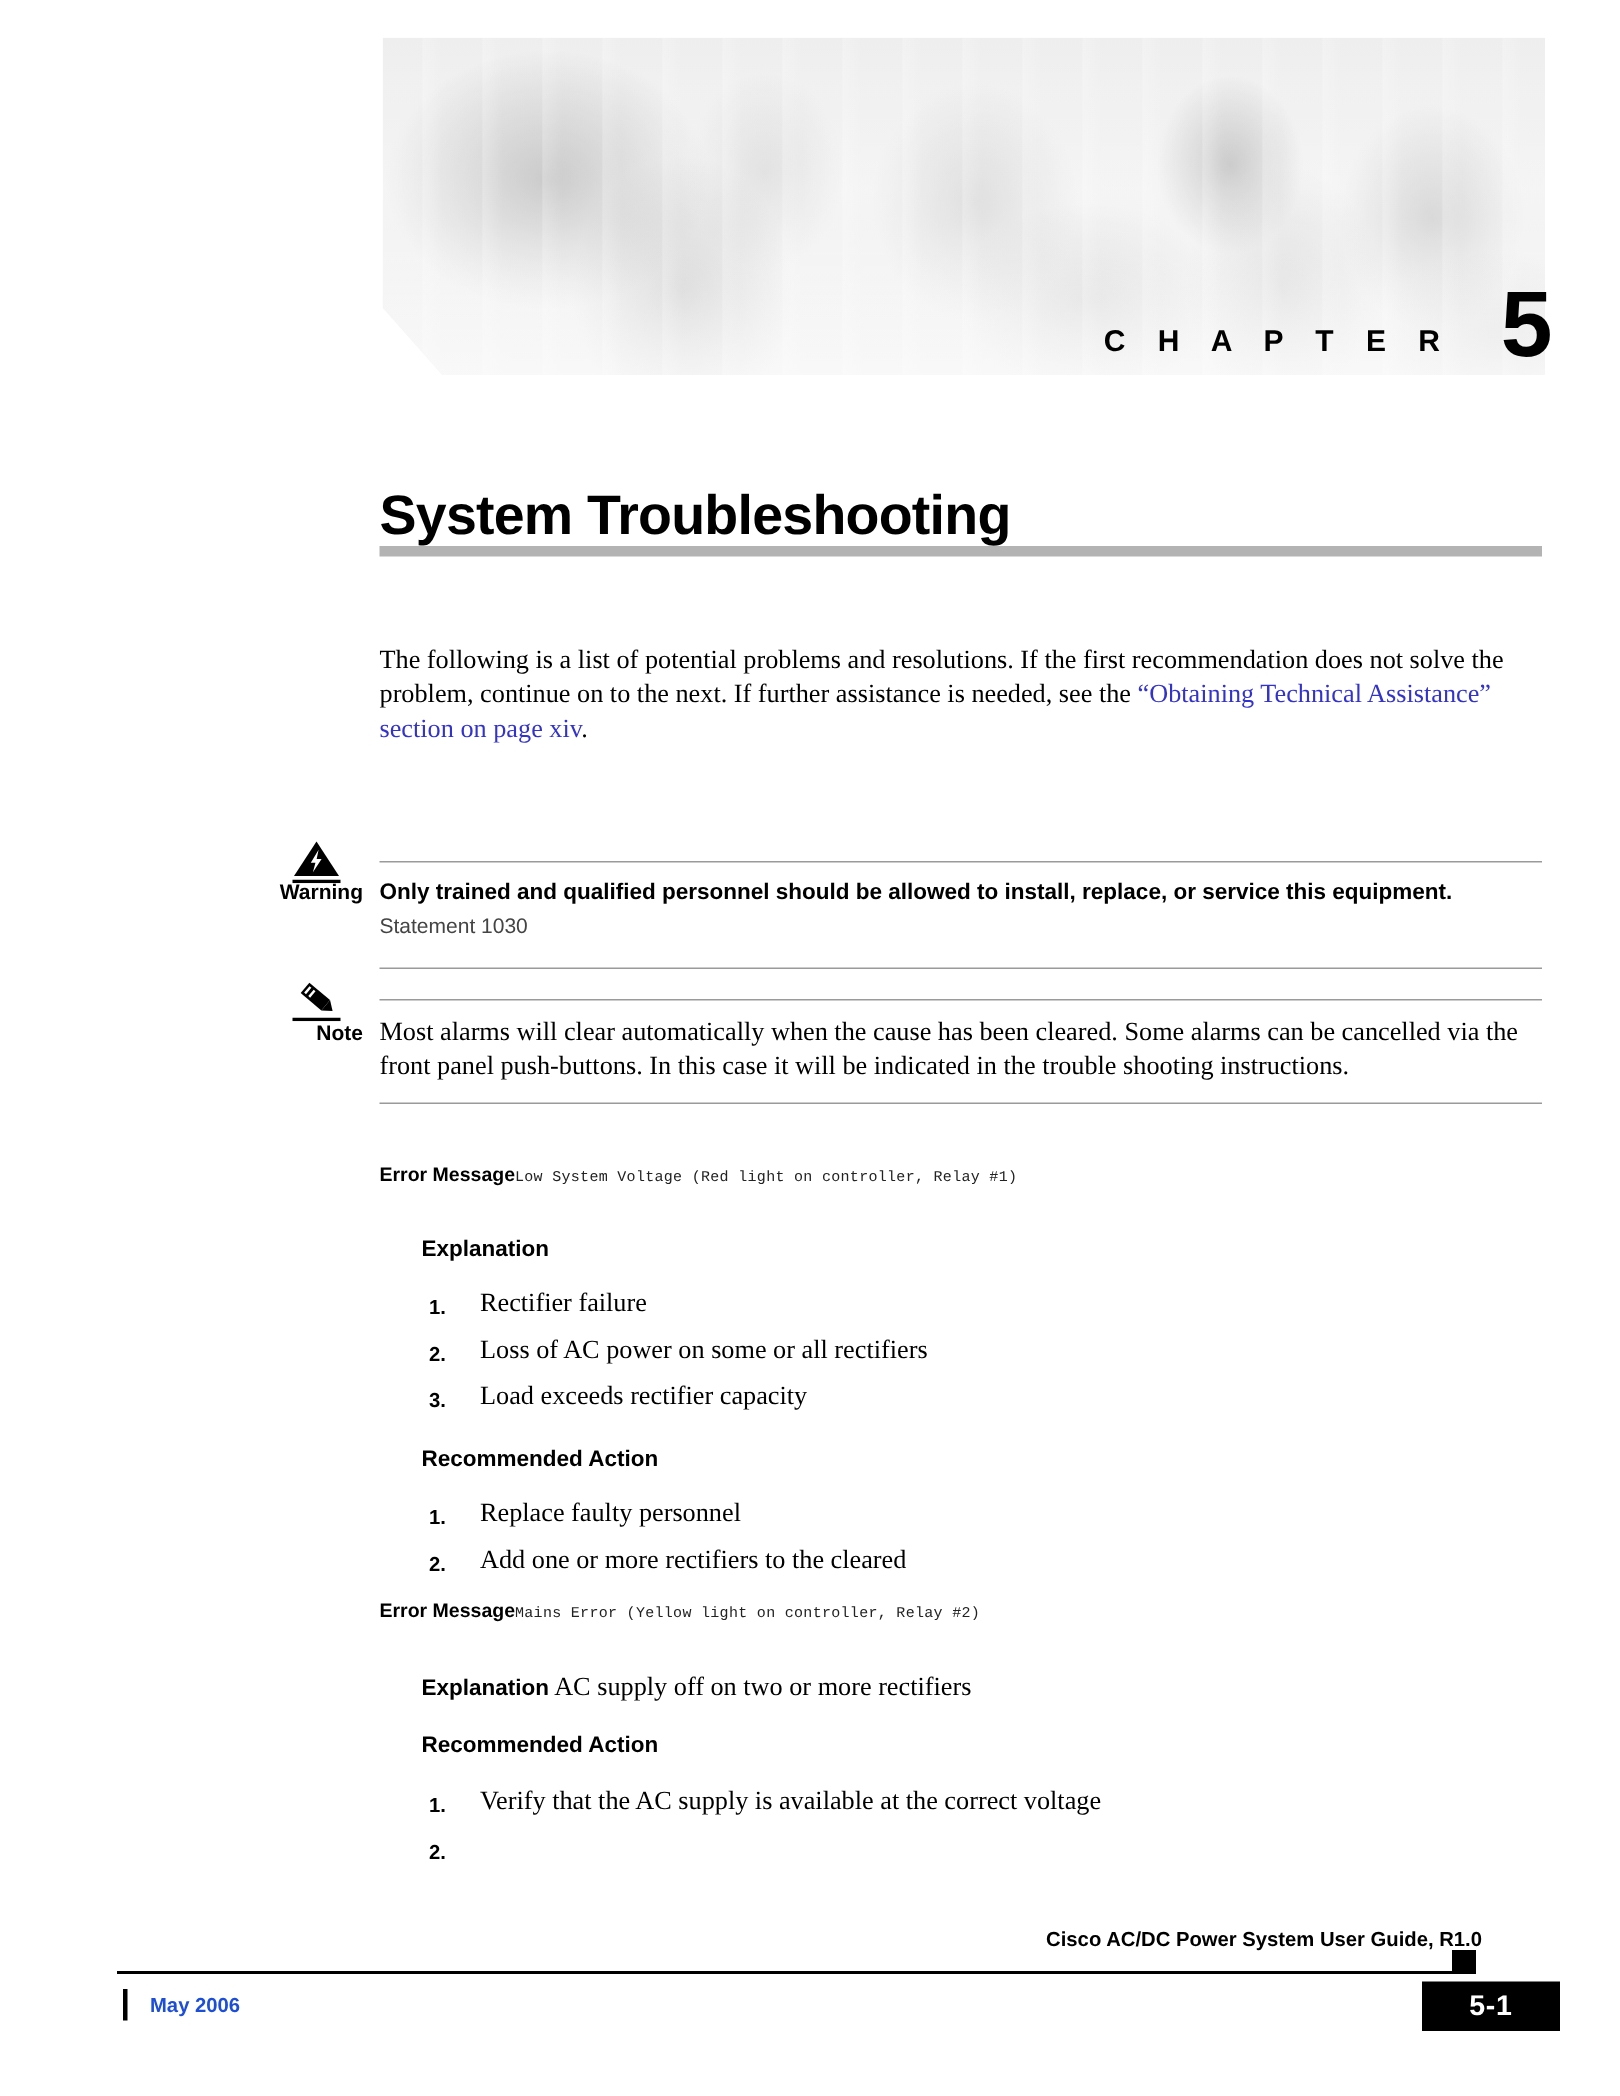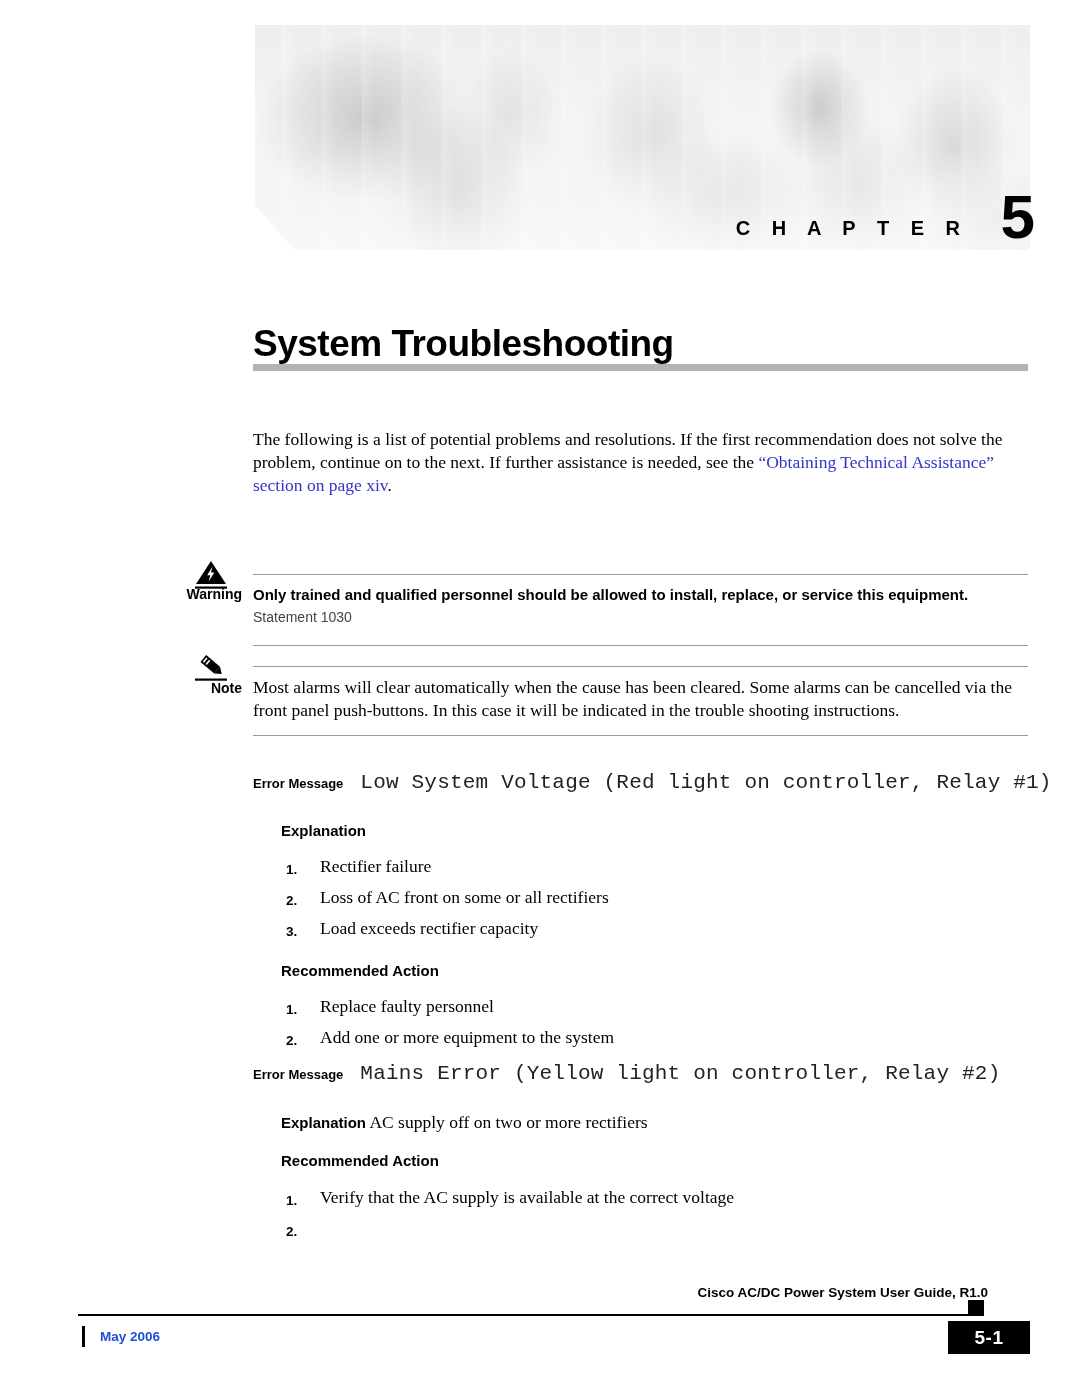--- a/index.html
+++ b/index.html
@@ -186,24 +186,23 @@
     white-space: nowrap;
   }
   .err-label {
     font-family: "Liberation Sans", sans-serif;
     font-weight: bold;
     font-size: 13px;
     color: #000000;
   }
   .err-text {
     font-family: "Liberation Mono", monospace;
-    font-size: 21px;
+    font-size: 10px;
     letter-spacing: 0.2px;
     color: #222222;
-    padding-left: 17px;
   }
   .sec-head {
     font-family: "Liberation Sans", sans-serif;
     font-weight: bold;
     font-size: 15px;
     color: #000000;
     margin-left: 28px;
   }
   .sec-head-inline {
     font-family: "Liberation Sans", sans-serif;
@@ -283,21 +282,21 @@
     left: 82px;
     top: 1326px;
     width: 3px;
     height: 21px;
     background: #000000;
   }
   .footer-pagebox {
     position: absolute;
     left: 948px;
     top: 1321px;
-    width: 82px;
+    width: 92px;
     height: 33px;
     background: #000000;
     color: #ffffff;
     font-family: "Liberation Sans", sans-serif;
     font-weight: bold;
     font-size: 19px;
     display: flex;
     align-items: center;
     justify-content: center;
     letter-spacing: 0.5px;
@@ -365,38 +364,38 @@
 
   <div class="sec-head" style="margin-top:27px;">Explanation</div>
 
   <ol class="steps" style="margin-top:16px;">
     <li>
       <span class="num">1.</span>
       <span>Rectifier failure</span>
     </li>
     <li>
       <span class="num">2.</span>
-      <span>Loss of AC front on some or all rectifiers</span>
+      <span>Loss of AC power on some or all rectifiers</span>
     </li>
     <li>
       <span class="num">3.</span>
       <span>Load exceeds rectifier capacity</span>
     </li>
   </ol>
 
   <div class="sec-head" style="margin-top:22px;">Recommended Action</div>
 
   <ol class="steps" style="margin-top:16px;">
     <li>
       <span class="num">1.</span>
       <span>Replace faulty personnel</span>
     </li>
     <li>
       <span class="num">2.</span>
-      <span>Add one or more equipment to the system</span>
+      <span>Add one or more rectifiers to the cleared</span>
     </li>
   </ol>
 </div>
 
 <div class="errblock" style="top:1063px;">
   <div class="err-head">
     <span class="err-label">Error Message</span><span class="err-text">Mains Error (Yellow light on controller, Relay #2)</span>
   </div>
 
   <div class="inline-expl" style="margin-top:25px;">

